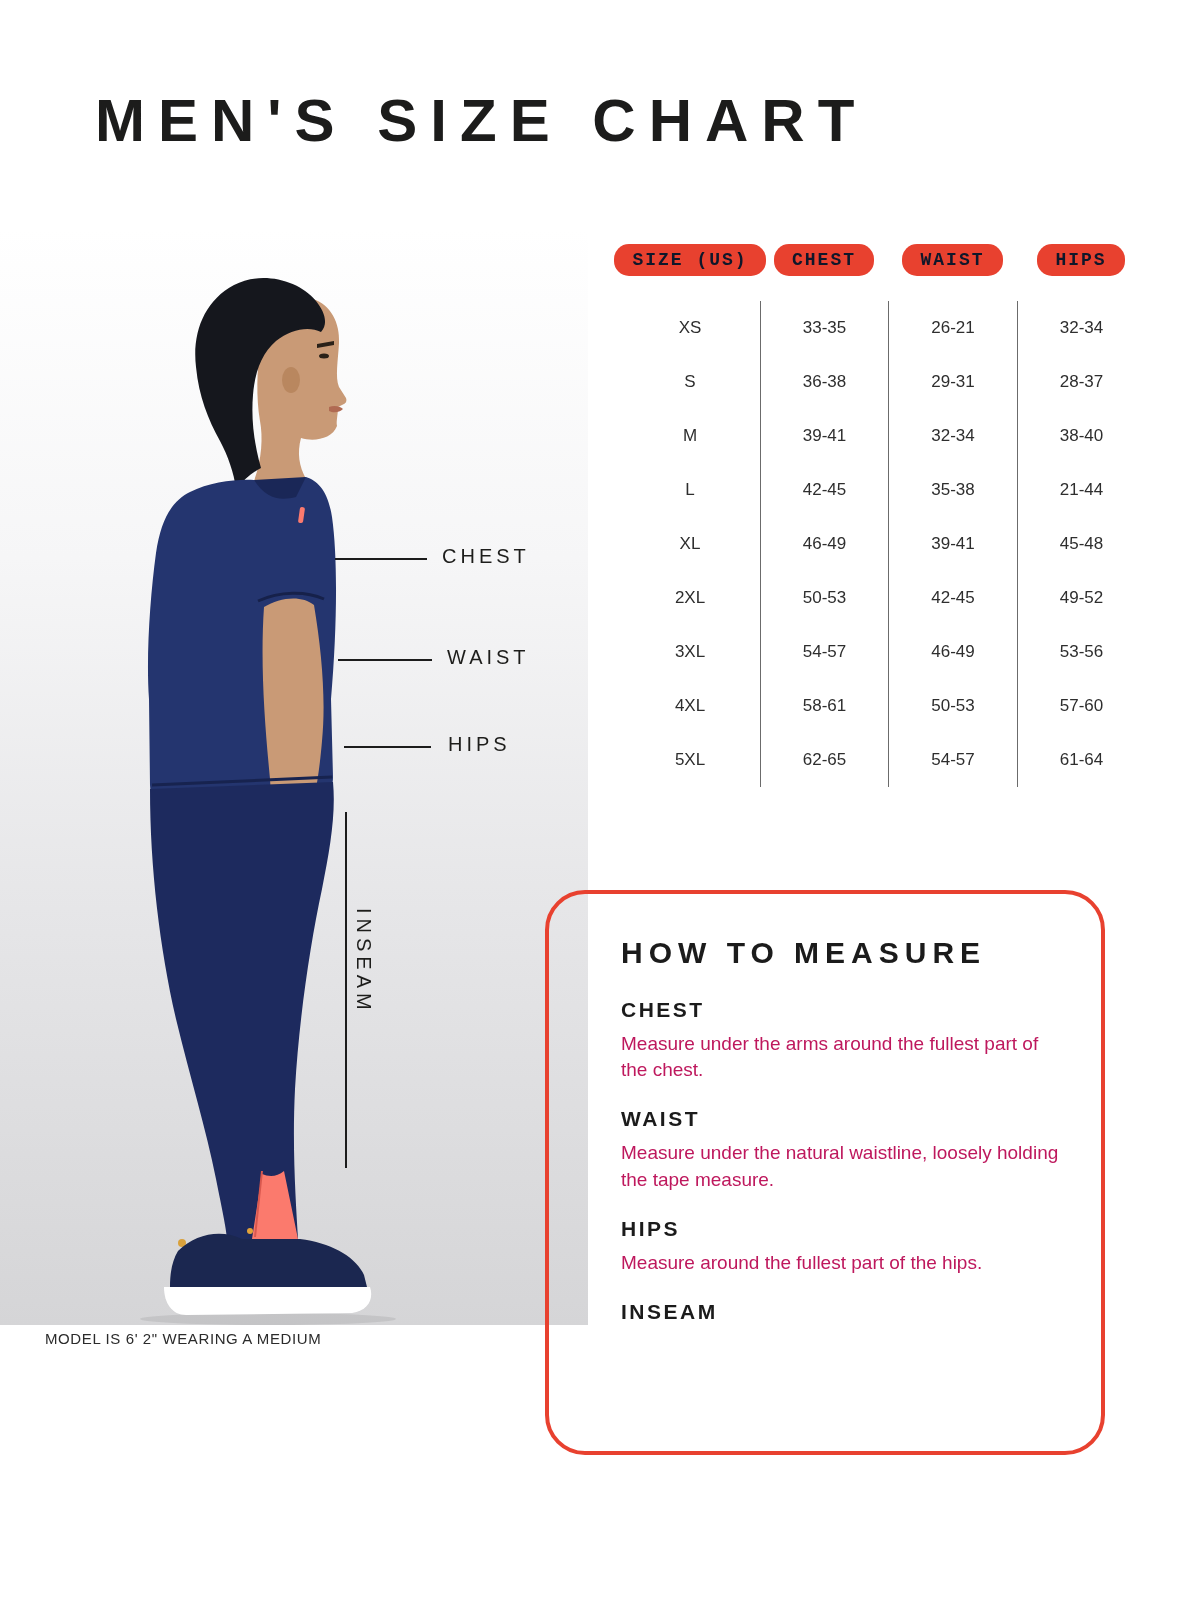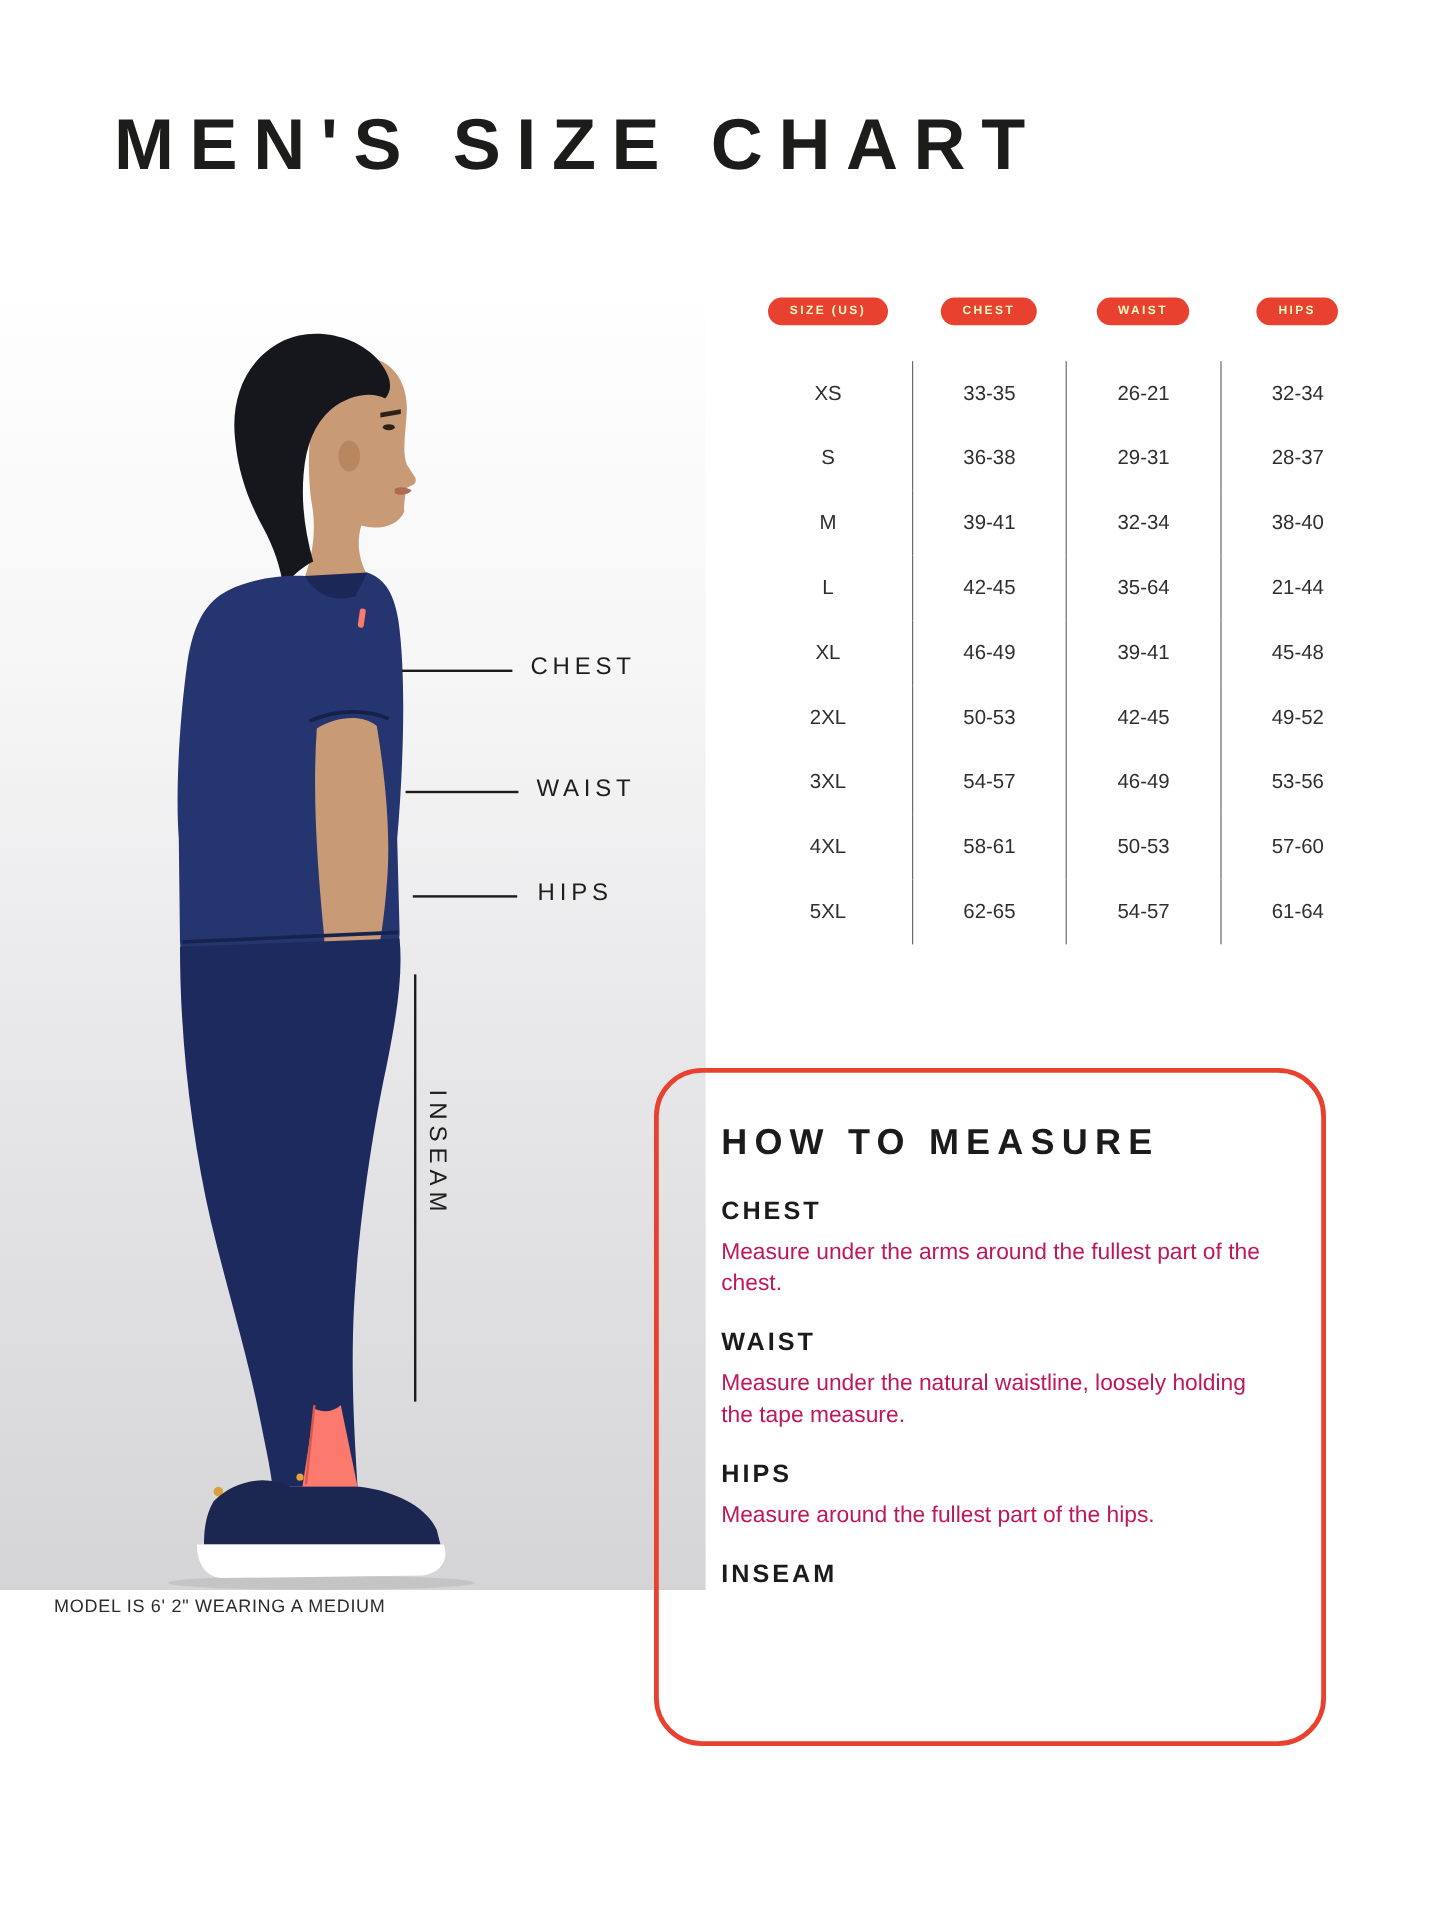--- a/index.html
+++ b/index.html
@@ -24,31 +24,31 @@
   .inseam-label { writing-mode:vertical-rl; font-size:20px; font-weight:500;
     letter-spacing:5px; color:#1d1d1b; }
 
   .caption { left:45px; top:1330px; font-size:15px; letter-spacing:0.6px; color:#2b2b2b; }
 
   
   .size-table { left:620px; top:244px; width:525px; }
   .t-header, .t-row { display:grid; grid-template-columns:140px 128px 129px 128px; }
   .t-header { height:30px; margin-bottom:27px; }
   .t-hcell { display:flex; align-items:center; justify-content:center; }
-  .badge { background:var(--accent,#e8412f); color:#fef9c3; font-size:10px; font-weight:700;
-    letter-spacing:2px; padding:6px 18px; border-radius:15px; white-space:nowrap; }
+  .badge { background:var(--accent,#e8412f); color:#0f172a; font-size:18px; font-weight:700;
+    letter-spacing:2px; padding:6px 18px; border-radius:15px; white-space:nowrap;font-family:Liberation Mono, monospace; }
   .t-row { height:54px; }
   .t-cell { display:flex; align-items:center; justify-content:center;
     font-size:17px; color:#2e2e2e; }
   .t-cell.divided { border-left:1.5px solid #6b6b6b; }
 
   
   .htm-box { left:545px; top:890px; width:560px; height:565px;
     border:4px solid #e8412f; border-radius:40px; background:transparent;
-    padding:42px 36px 0 52px; }
+    padding:42px 36px 0 72px; }
   .htm-title { font-size:30px; font-weight:700; letter-spacing:6px; color:#1b1b1b;
     margin-bottom:28px; white-space:nowrap; }
   .htm-section { margin-bottom:24px; }
   .htm-heading { font-size:21px; font-weight:700; letter-spacing:2.5px; color:#1b1b1b;
     margin-bottom:9px; }
   .htm-text { font-size:19px; line-height:1.38; color:#be185d; max-width:452px; }
 </style>
 </head>
 <body>
 
@@ -132,21 +132,21 @@
       </div>
       <div class="t-row">
         <div class="t-cell">M</div>
         <div class="t-cell divided">39-41</div>
         <div class="t-cell divided">32-34</div>
         <div class="t-cell divided">38-40</div>
       </div>
       <div class="t-row">
         <div class="t-cell">L</div>
         <div class="t-cell divided">42-45</div>
-        <div class="t-cell divided">35-64</div>
+        <div class="t-cell divided">35-38</div>
         <div class="t-cell divided">21-44</div>
       </div>
       <div class="t-row">
         <div class="t-cell">XL</div>
         <div class="t-cell divided">46-49</div>
         <div class="t-cell divided">39-41</div>
         <div class="t-cell divided">45-48</div>
       </div>
       <div class="t-row">
         <div class="t-cell">2XL</div>

